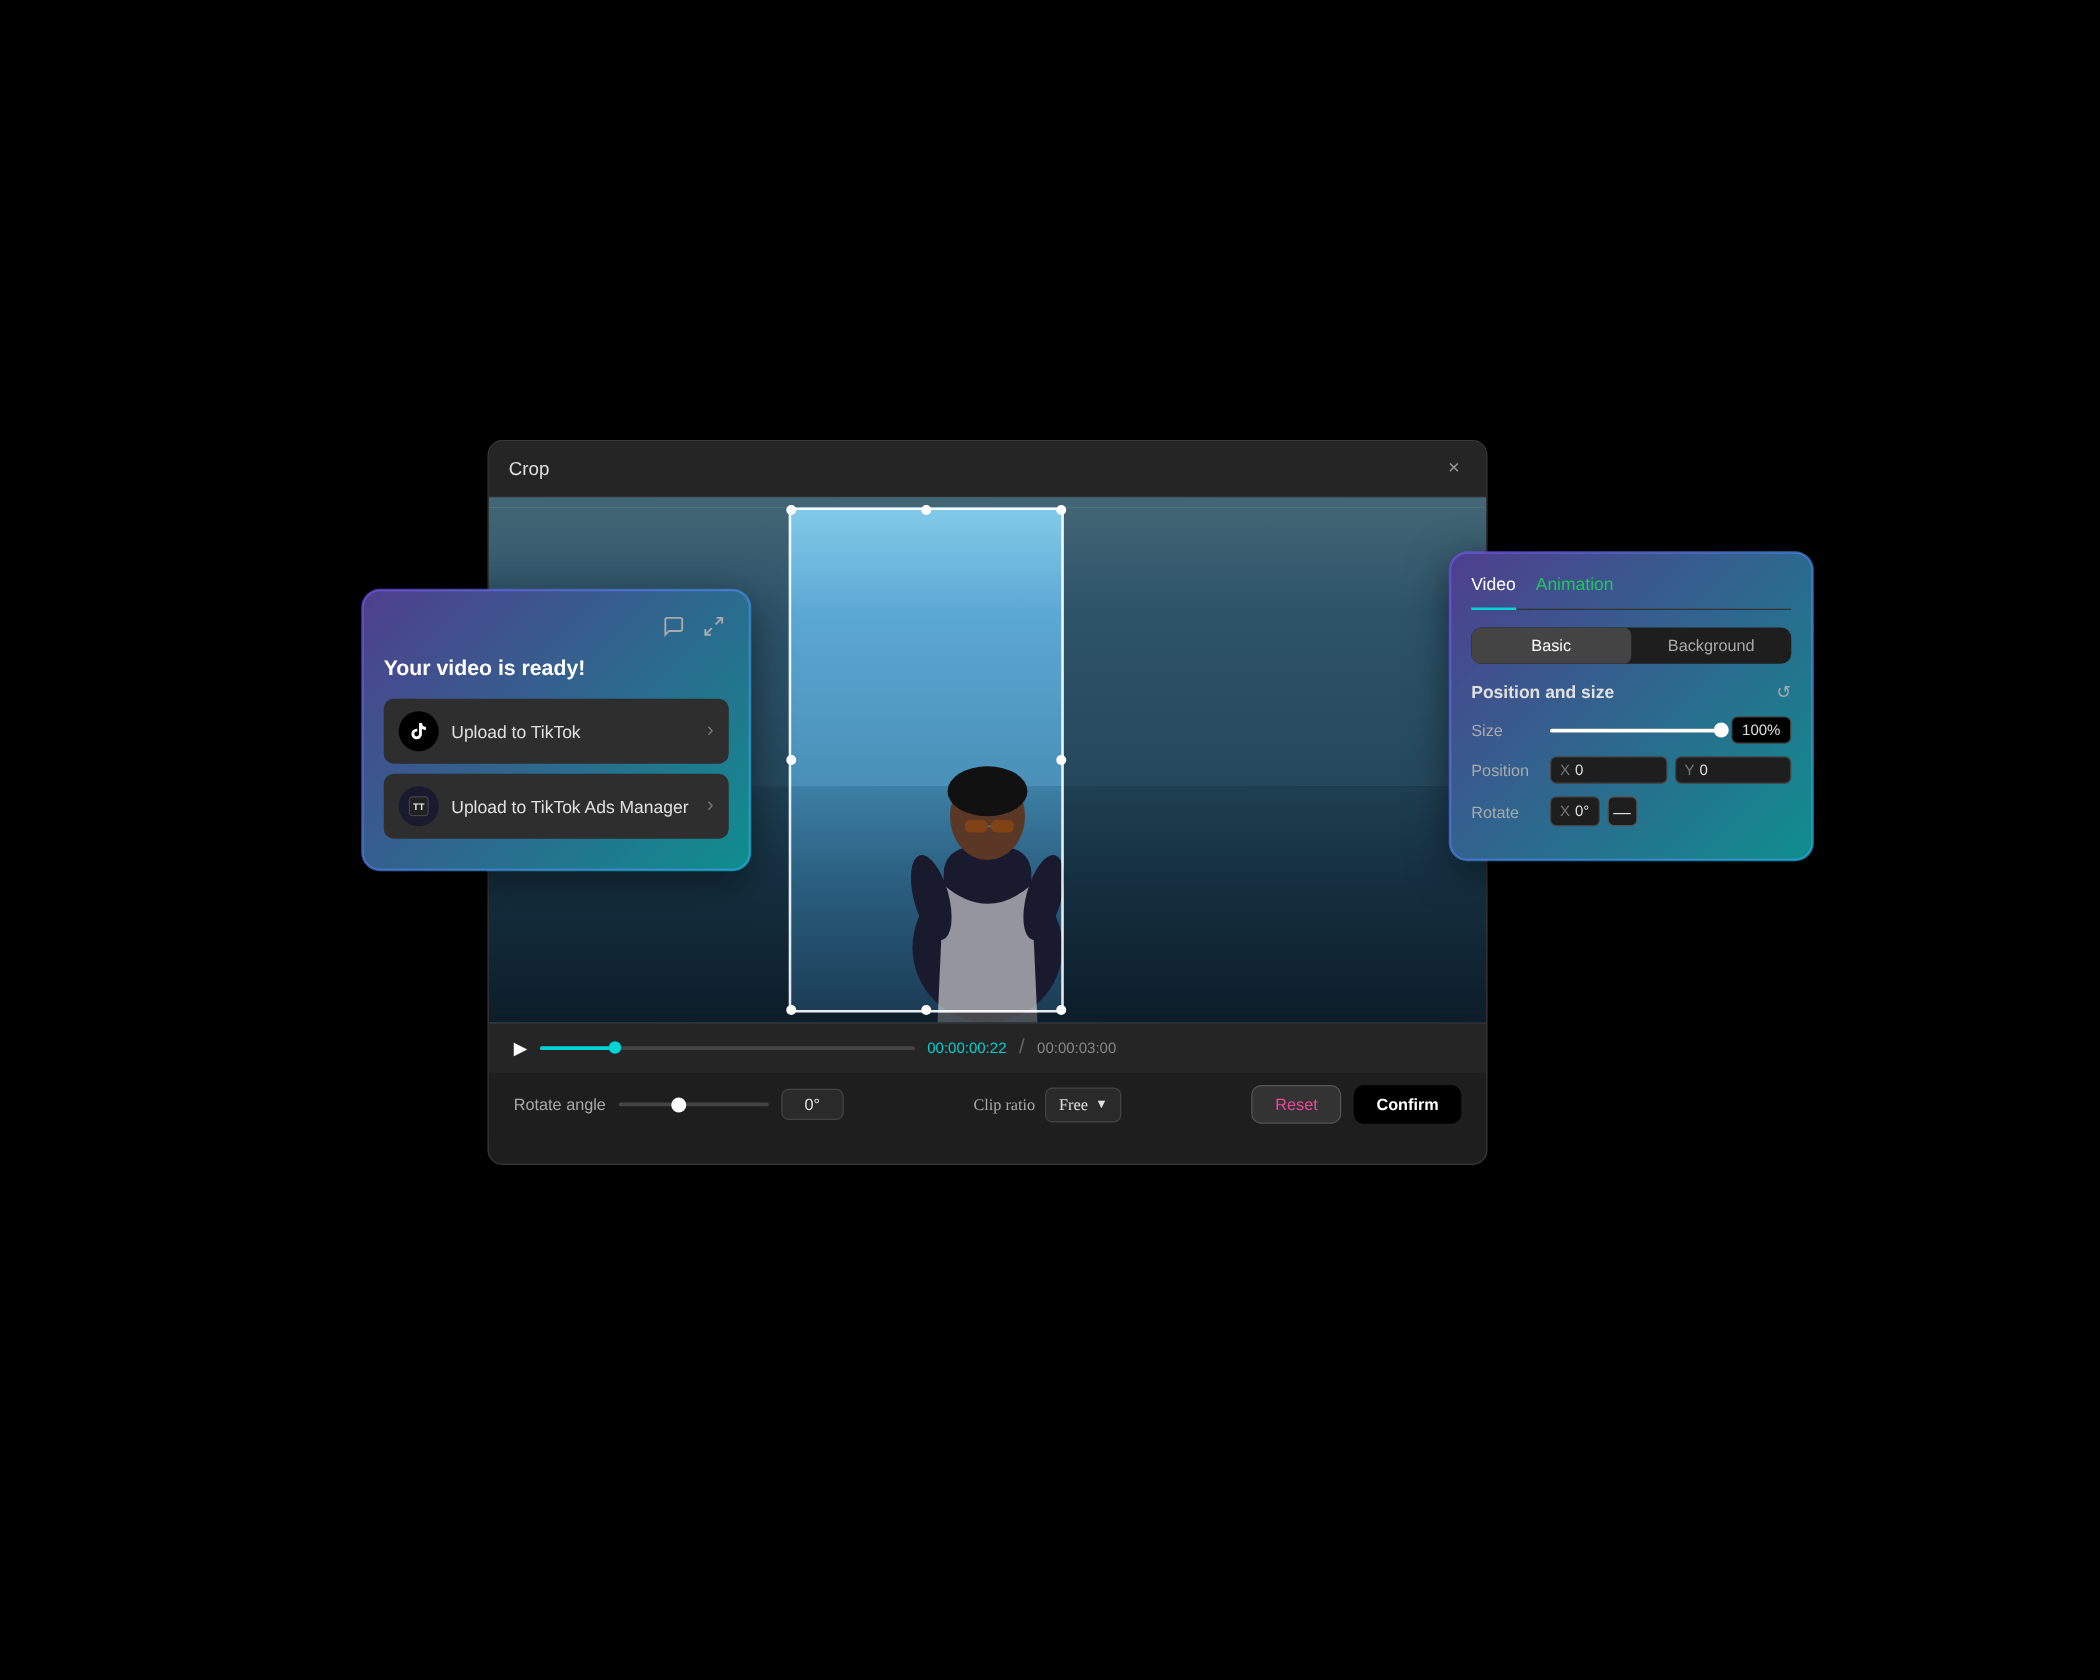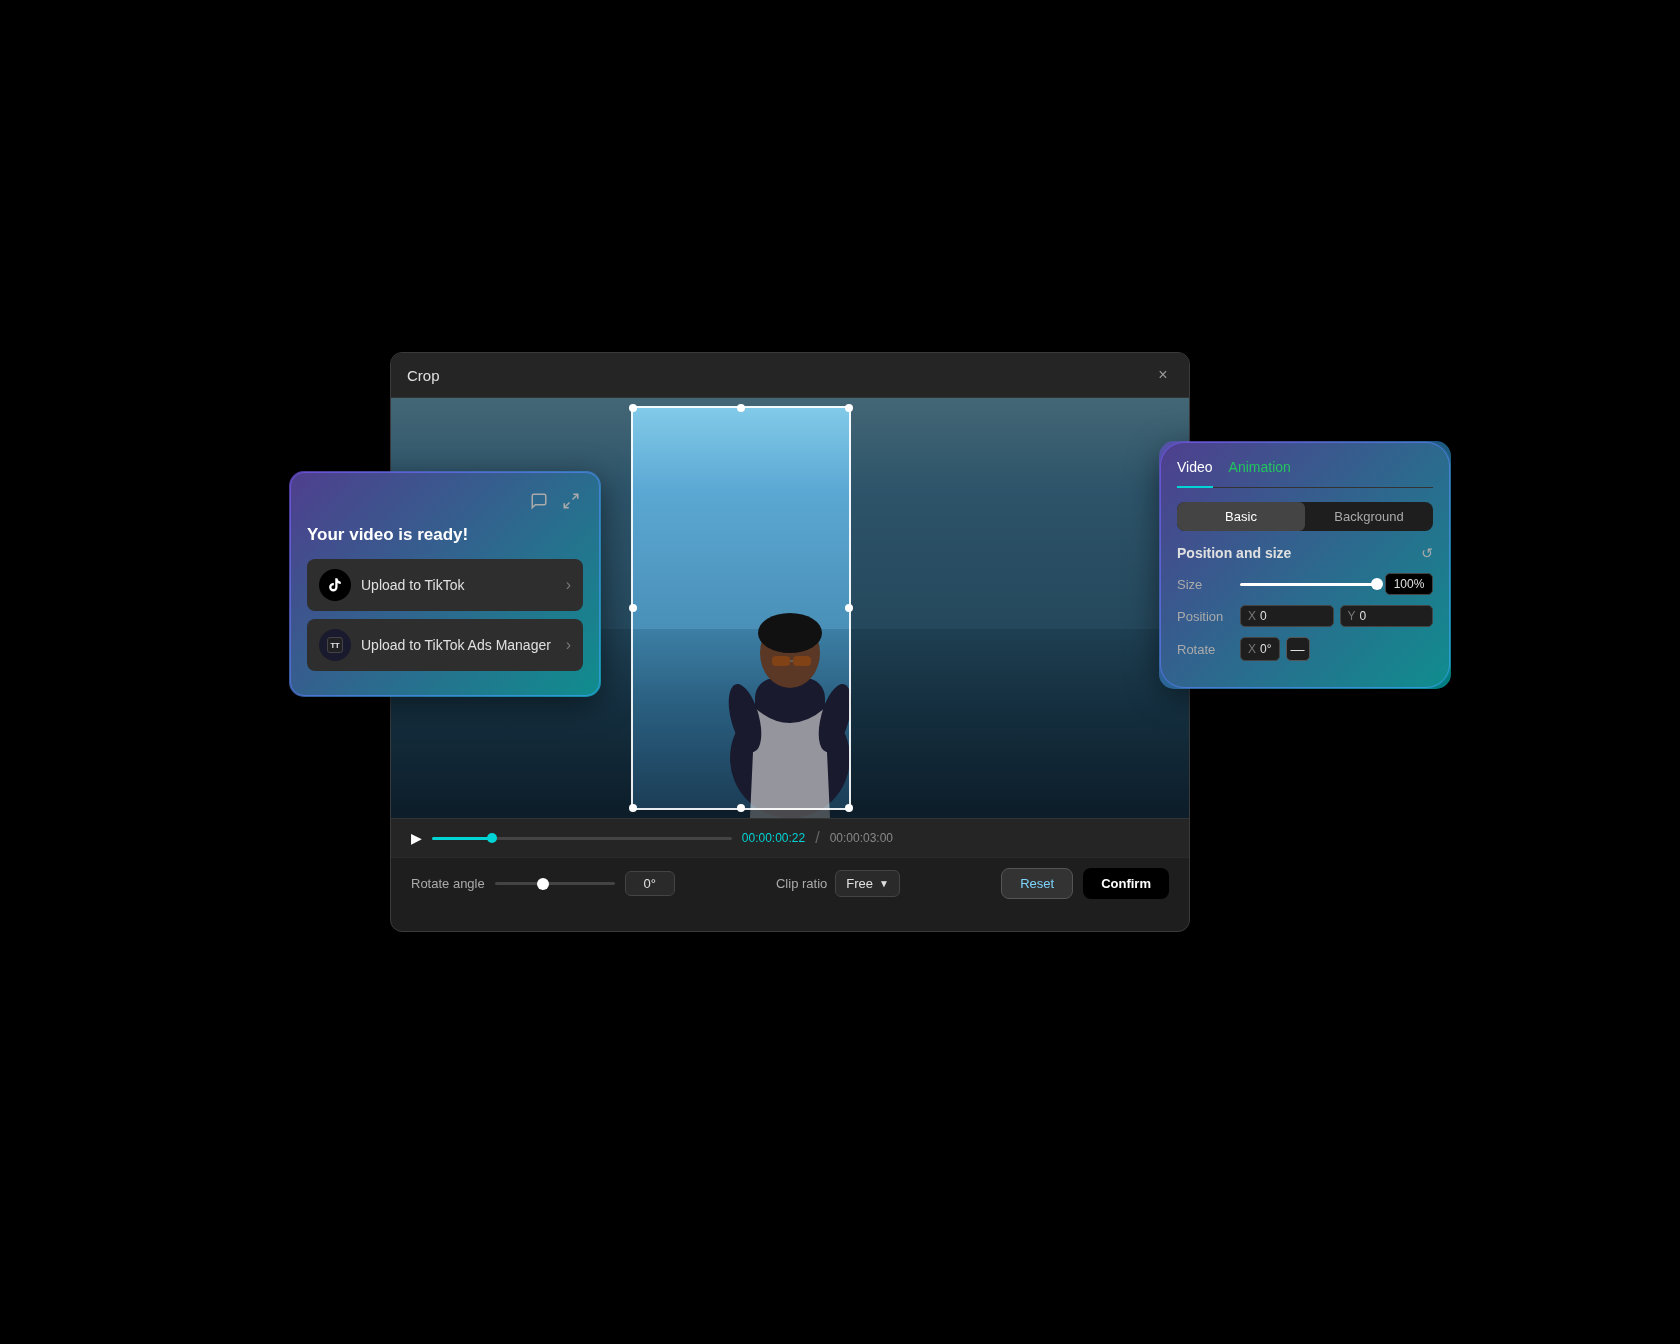--- a/index.html
+++ b/index.html
@@ -201,20 +201,21 @@
       font-size: 13px;
       padding: 4px 8px;
       width: 50px;
       text-align: center;
     }
 
     .clip-section {
       display: flex;
       align-items: center;
       gap: 8px;
+      font-family: Liberation Serif, serif;
     }
 
     .clip-dropdown {
       display: flex;
       align-items: center;
       gap: 6px;
       background: #2a2a2a;
       border: 1px solid #444;
       border-radius: 6px;
       padding: 5px 10px;
@@ -225,21 +226,21 @@
 
     .action-buttons {
       display: flex;
       gap: 10px;
     }
 
     .btn-reset {
       background: #333;
       border: 1px solid #555;
       border-radius: 8px;
-      color: #7dd3fc;
+      color: #ec4899;
       font-size: 13px;
       padding: 7px 18px;
       cursor: pointer;
     }
 
     .btn-confirm {
       background: #000000;
       border: none;
       border-radius: 8px;
       color: #fff;
@@ -356,21 +357,21 @@
       font-size: 16px;
     }
 
     
     .video-panel {
       position: absolute;
       top: 170px;
       right: -60px;
       width: 290px;
       background: #252525;
-      border-radius: 24px;
+      border-radius: 14px;
       border: 1.5px solid #6b4fd4;
       padding: 16px;
       z-index: 5;
       box-shadow: 0 0 0 1px rgba(107, 79, 212, 0.3), 0 8px 32px rgba(0,0,0,0.5);
     }
 
     .video-panel::before {
       content: '';
       position: absolute;
       inset: -2px;

